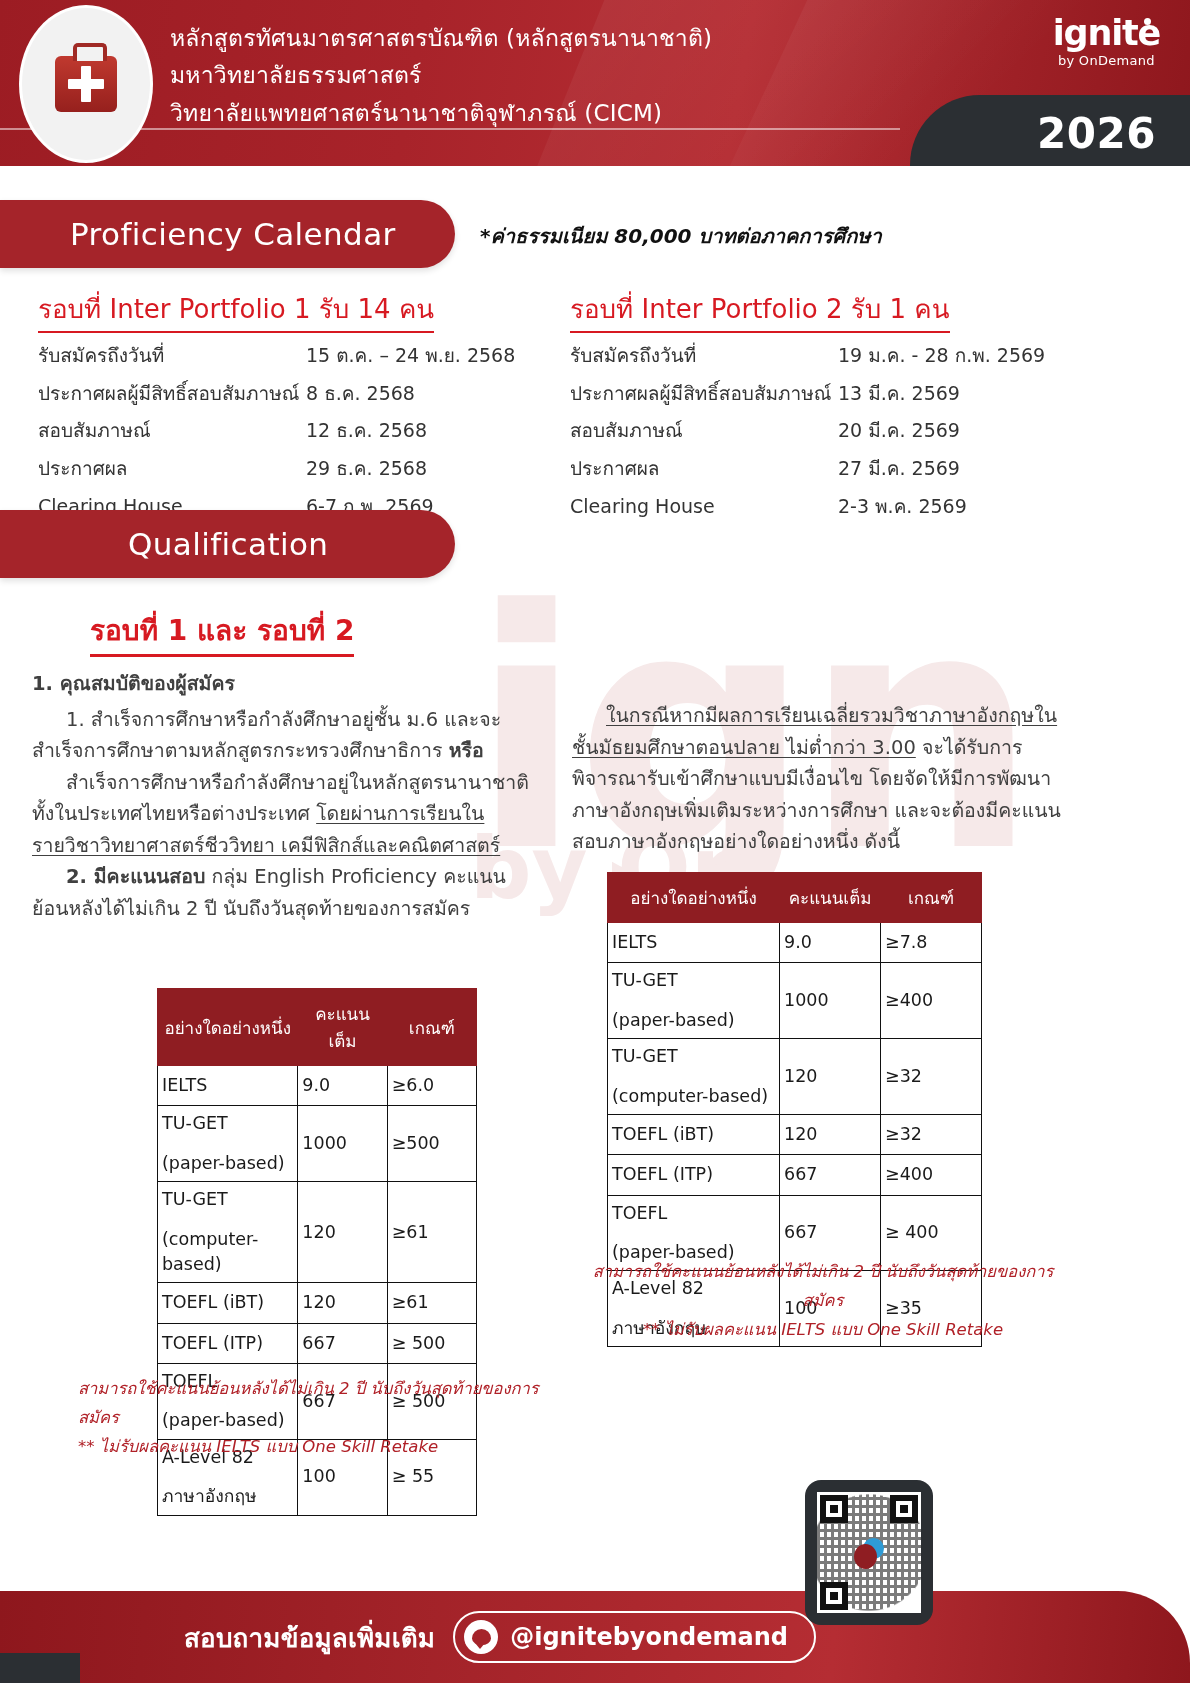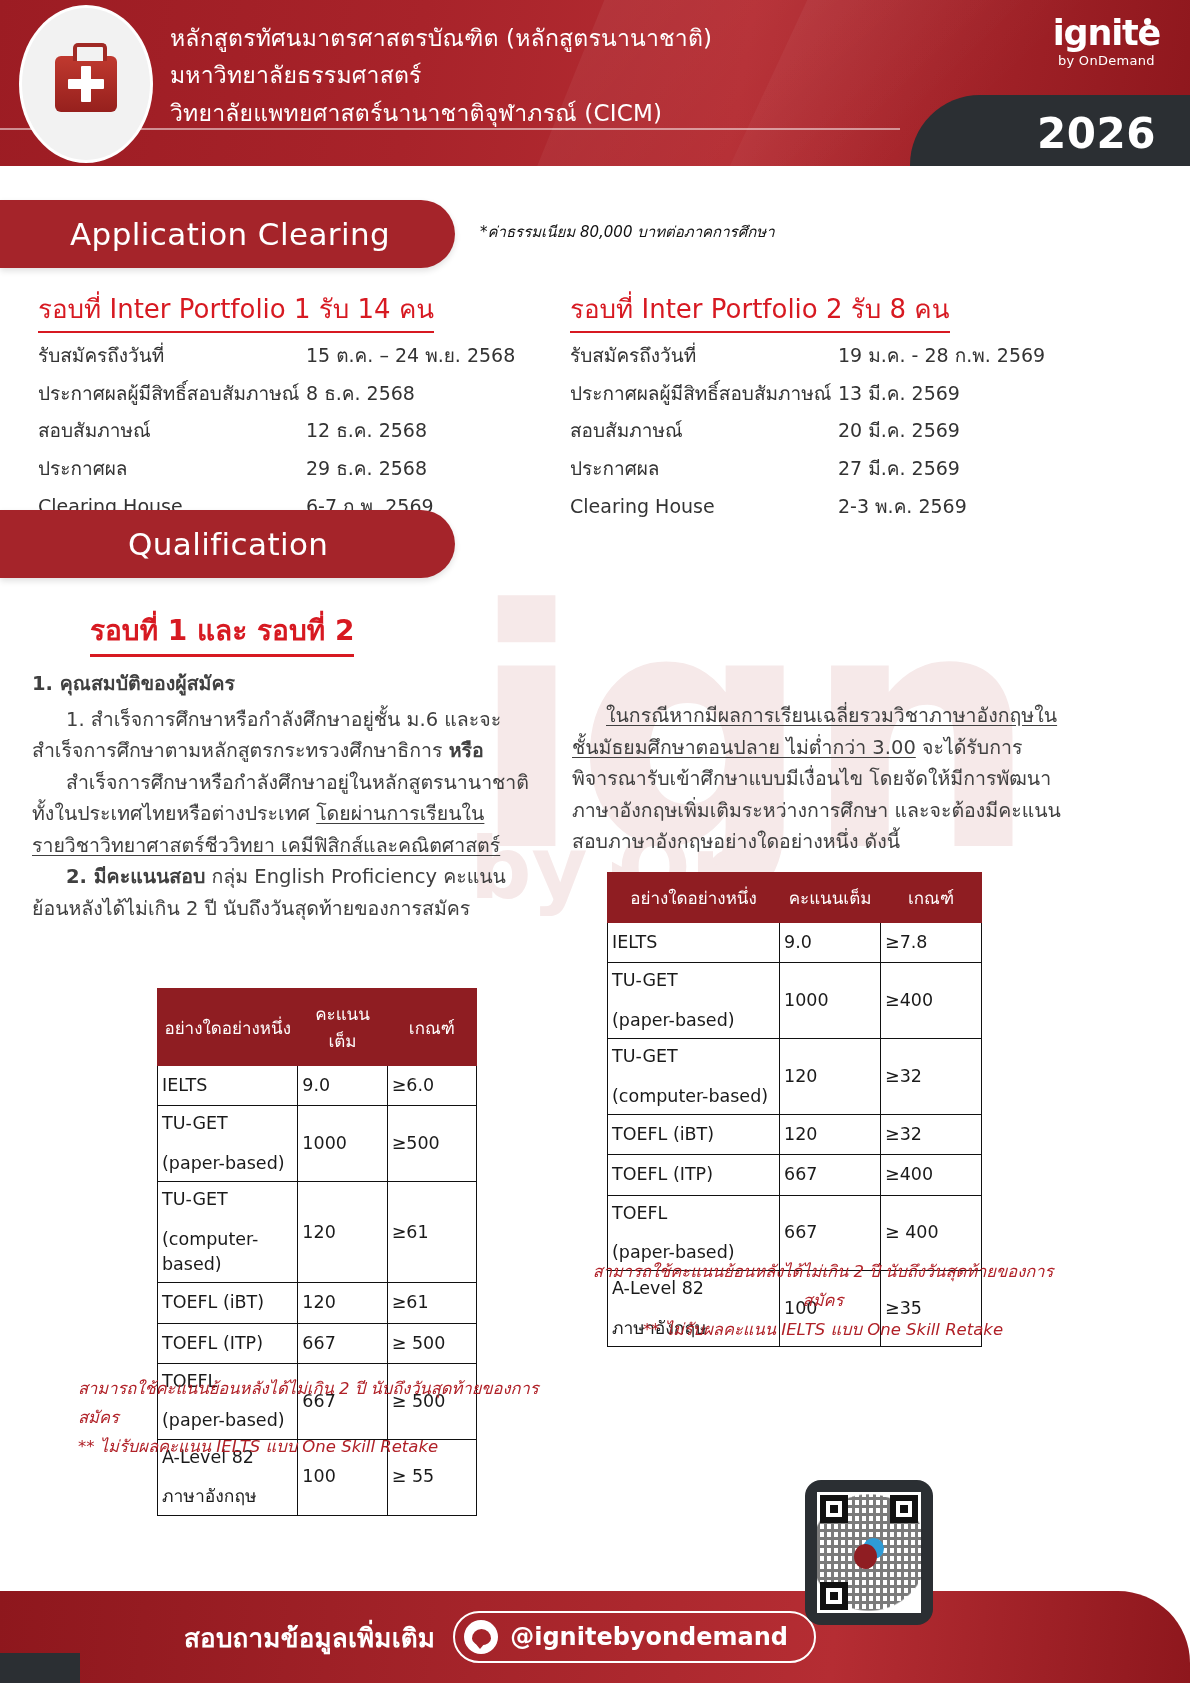--- a/index.html
+++ b/index.html
@@ -83,21 +83,21 @@
     display:flex; align-items:center; z-index:4;
     box-shadow:0 3px 6px rgba(0,0,0,0.12);
   }
   .pill span{ color:#fff; font-size:31px; font-weight:400; letter-spacing:0.4px; }
 
   #pill-app{ top:200px; width:455px; padding-left:70px; }
   #pill-qual{ top:510px; width:455px; padding-left:128px; }
 
   .fee-note{
     position:absolute; left:480px; top:220px; z-index:4;
-    font-size:15px; font-style:italic; font-weight:400; color:#111;
+    font-size:20px; font-style:italic; font-weight:700; color:#111;
   }
 
   
   .cal{ position:absolute; z-index:3; }
   #cal-left{ left:38px; top:288px; width:500px; }
   #cal-right{ left:570px; top:288px; width:500px; }
   .cal h3{
     display:inline-block; font-size:26px; font-weight:400; color:#d71921;
     border-bottom:2.5px solid #d71921; padding-bottom:2px; margin-bottom:10px;
   }
@@ -235,21 +235,21 @@
     </div>
     <div class="tag">by OnDemand</div>
   </div>
 
   <div class="year-tab">
     <span>2026</span>
   </div>
 </div>
 
 <div class="pill" id="pill-app">
-  <span>Application Clearing</span>
+  <span>Proficiency Calendar</span>
 </div>
 <div class="fee-note">*ค่าธรรมเนียม 80,000 บาทต่อภาคการศึกษา</div>
 
 <div class="cal" id="cal-left">
   <h3>รอบที่ Inter Portfolio 1 รับ 14 คน</h3>
   <div class="cal-row">
     <div class="lbl">รับสมัครถึงวันที่</div>
     <div class="val">15 ต.ค. – 24 พ.ย. 2568</div>
   </div>
   <div class="cal-row">
@@ -264,21 +264,21 @@
     <div class="lbl">ประกาศผล</div>
     <div class="val">29 ธ.ค. 2568</div>
   </div>
   <div class="cal-row">
     <div class="lbl">Clearing House</div>
     <div class="val">6-7 ก.พ. 2569</div>
   </div>
 </div>
 
 <div class="cal" id="cal-right">
-  <h3>รอบที่ Inter Portfolio 2 รับ 8 คน</h3>
+  <h3>รอบที่ Inter Portfolio 2 รับ 1 คน</h3>
   <div class="cal-row">
     <div class="lbl">รับสมัครถึงวันที่</div>
     <div class="val">19 ม.ค. - 28 ก.พ. 2569</div>
   </div>
   <div class="cal-row">
     <div class="lbl">ประกาศผลผู้มีสิทธิ์สอบสัมภาษณ์</div>
     <div class="val">13 มี.ค. 2569</div>
   </div>
   <div class="cal-row">
     <div class="lbl">สอบสัมภาษณ์</div>

